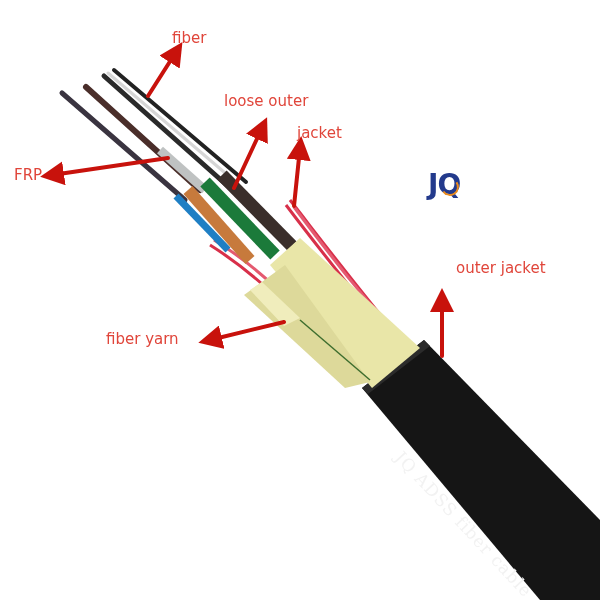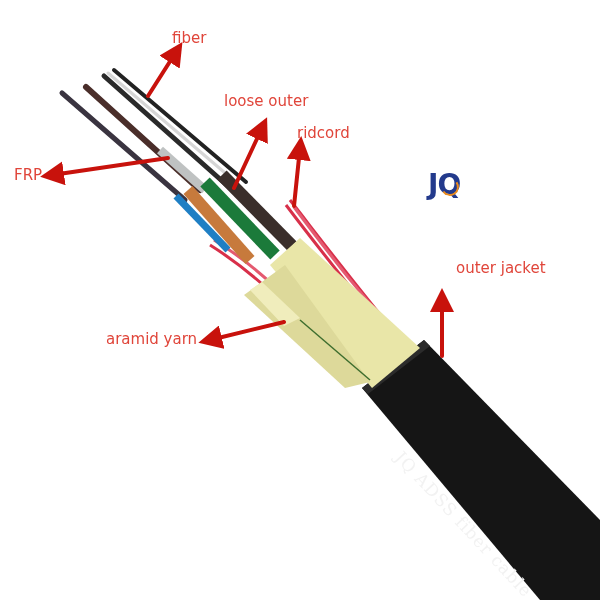--- a/index.html
+++ b/index.html
@@ -96,24 +96,24 @@
       <line x1="168" y1="158" x2="52" y2="175" marker-end="url(#ah)"></line>
       <line x1="234" y1="188" x2="262" y2="128" marker-end="url(#ah)"></line>
       <line x1="294" y1="206" x2="300" y2="148" marker-end="url(#ah)"></line>
       <line x1="442" y1="356" x2="442" y2="300" marker-end="url(#ah)"></line>
       <line x1="284" y1="322" x2="210" y2="340" marker-end="url(#ah)"></line>
     </g>
   </svg>
 
   <span class="label" style="left:172px; top:31px;">fiber</span>
   <span class="label" style="left:224px; top:94px;">loose outer</span>
-  <span class="label" style="left:297px; top:126px;">ridcord</span>
+  <span class="label" style="left:297px; top:126px;">jacket</span>
   <span class="label" style="left:14px; top:168px;">FRP</span>
   <span class="label" style="left:412px; top:261px;margin-left:44px;">outer jacket</span>
-  <span class="label" style="left:106px; top:332px;">aramid yarn</span>
+  <span class="label" style="left:106px; top:332px;">fiber yarn</span>
 
   <div class="logo">
     <span>J</span><span class="q">Q</span>
     <span class="q-ring"></span>
   </div>
 
   <div class="cable-text">JQ ADSS fiber cable</div>
 </div>
 
 </body></html>

